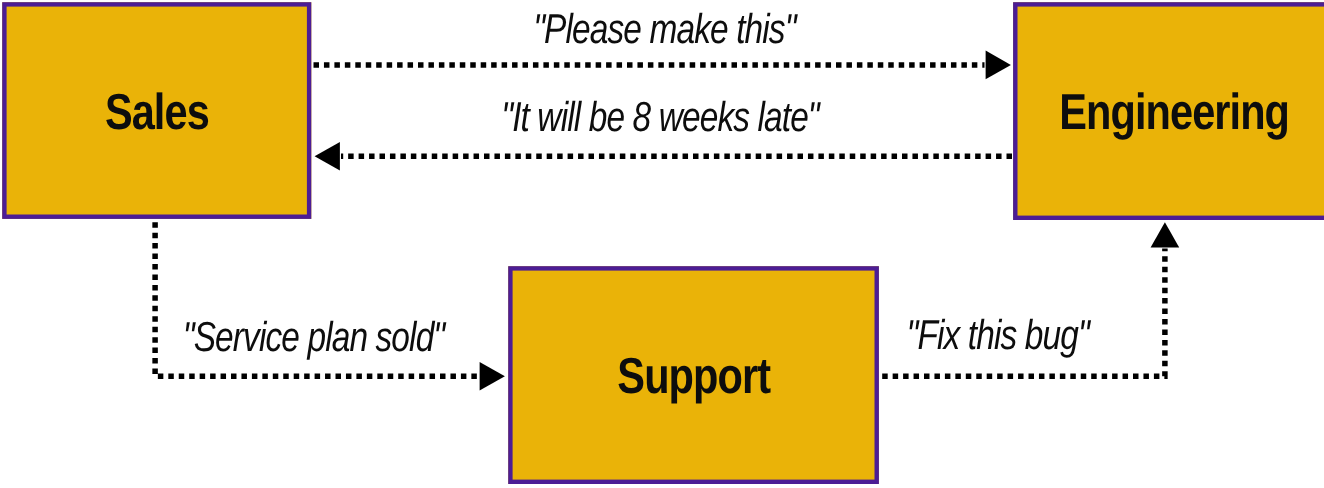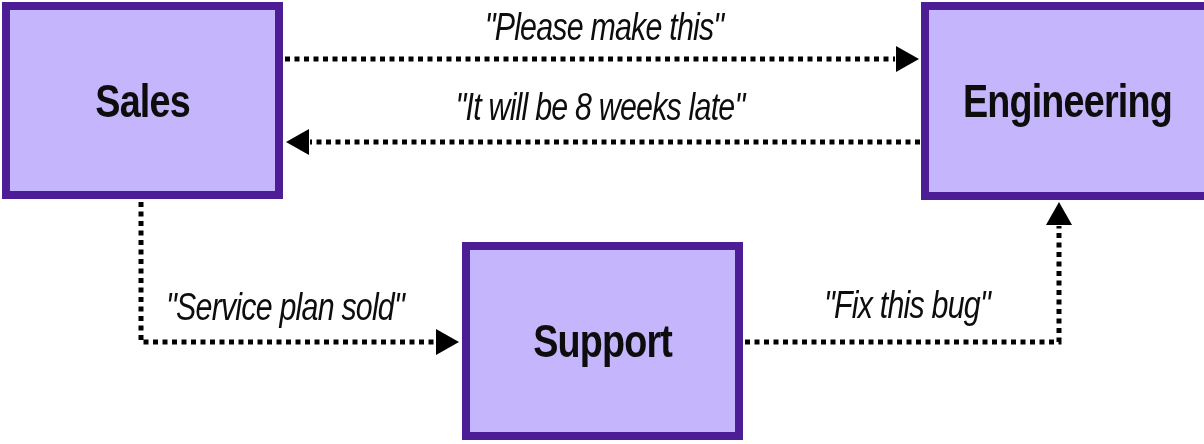--- a/index.html
+++ b/index.html
@@ -18,40 +18,40 @@
   .edges-layer {
     position: absolute;
     left: 0;
     top: 0;
     width: 1204px;
     height: 444px;
     z-index: 1;
   }
   .node {
     position: absolute;
-    background: #c4b5fd;
-    border: 8px solid #4c1d95;
+    background: #eab308;
+    border: 4px solid #4c1d95;
     display: flex;
     align-items: center;
     justify-content: center;
     box-sizing: border-box;
     z-index: 2;
   }
   .node-label {
     font-size: 46px;
     font-weight: 600;
     color: #0d0d0d;
     letter-spacing: -1px;
     transform: scaleX(0.82);
     transform-origin: center center;
     white-space: nowrap;
   }
   .node-sales       { left: 2px;   top: 2px;   width: 281px; height: 197px; }
   .node-engineering { left: 921px; top: 2px;   width: 293px; height: 198px; }
-  .node-support     { left: 462px; top: 242px; width: 281px; height: 198px; }
+  .node-support     { left: 462px; top: 242px; width: 337px; height: 198px; }
   .edge-label {
     position: absolute;
     font-size: 38px;
     font-style: italic;
     font-weight: 500;
     color: #0d0d0d;
     letter-spacing: -1px;
     white-space: nowrap;
     transform: translateX(-50%) scaleX(0.80);
     transform-origin: center center;

